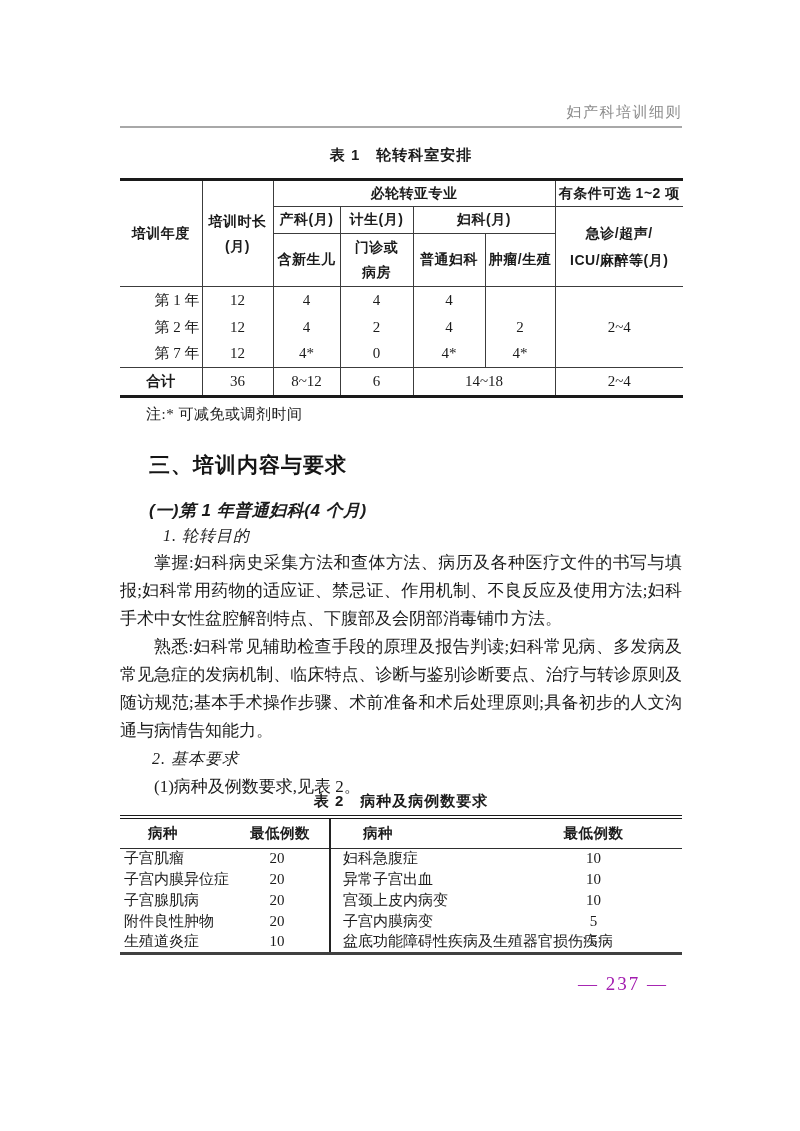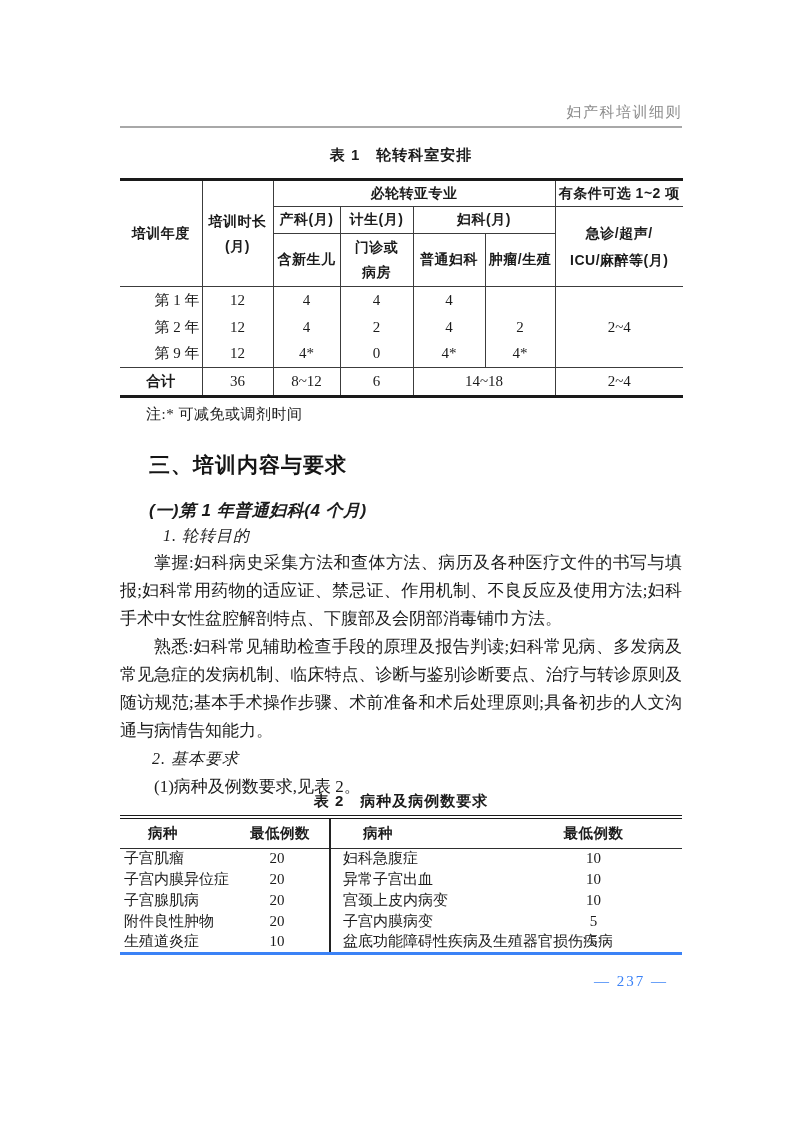--- a/index.html
+++ b/index.html
@@ -76,41 +76,41 @@
   .bodytext {
     top:549px; left:120px; width:562px;
     font-size:17px; line-height:28px; text-align:justify;
   }
   .bodytext p { text-indent:2em; }
   .bodytext .kaiti-item { display:block; text-indent:2em; line-height:28px; }
 
   
   .t2 {
     top:815px; left:120px; width:562px;
-    border-top:4px double #1a1a1a; border-bottom:3px solid #3b82f6;
+    border-top:4px double #1a1a1a; border-bottom:3px solid #404040;
     font-size:15px;
   }
   .t2 th, .t2 td { vertical-align:middle; padding:0; white-space:nowrap; font-weight:normal; }
   .t2 th {
     font-family:"Liberation Sans", sans-serif; font-weight:bold; font-size:14.5px;
     height:31px; border-bottom:1.5px solid #2e2e2e; letter-spacing:0.5px;
   }
   .t2 td { height:21px; }
   .t2 .div-l { border-left:2px solid #222222; }
   .t2 .dis-l  { text-align:left; padding-left:4px; }
   .t2 th.dis-l { padding-left:28px; }
   .t2 .cnt-l  { text-align:center; padding-right:25px; }
   .t2 .dis-r  { text-align:left; padding-left:12px; }
   .t2 th.dis-r { padding-left:32px; }
   .t2 .cnt-r  { text-align:center; padding-right:55px; }
 
   
   .page-num {
     top:973px; left:120px; width:562px; text-align:right; padding-right:14px;
-    font-size:15px; letter-spacing:2px; color:#3b82f6;
+    font-size:19px; letter-spacing:2px; color:#a21caf;
   }
 </style>
 </head>
 <body>
 
 <div class="abs running-head">妇产科培训细则</div>
 <div class="abs head-rule"></div>
 
 <div class="abs tbl-caption t1-cap">表 1　轮转科室安排</div>
 
@@ -163,21 +163,21 @@
   </tr>
   <tr class="rD">
     <td class="br yr">第 2 年</td>
     <td class="br">12</td>
     <td class="br">4</td>
     <td class="br">2</td>
     <td class="br">4</td>
     <td class="br">2</td>
   </tr>
   <tr class="rD">
-    <td class="br yr hb">第 9 年</td>
+    <td class="br yr hb">第 7 年</td>
     <td class="br hb">12</td>
     <td class="br hb">4*</td>
     <td class="br hb">0</td>
     <td class="br hb">4*</td>
     <td class="br hb">4*</td>
   </tr>
   <tr class="rT">
     <td class="br total-label">合计</td>
     <td class="br">36</td>
     <td class="br">8~12</td>

